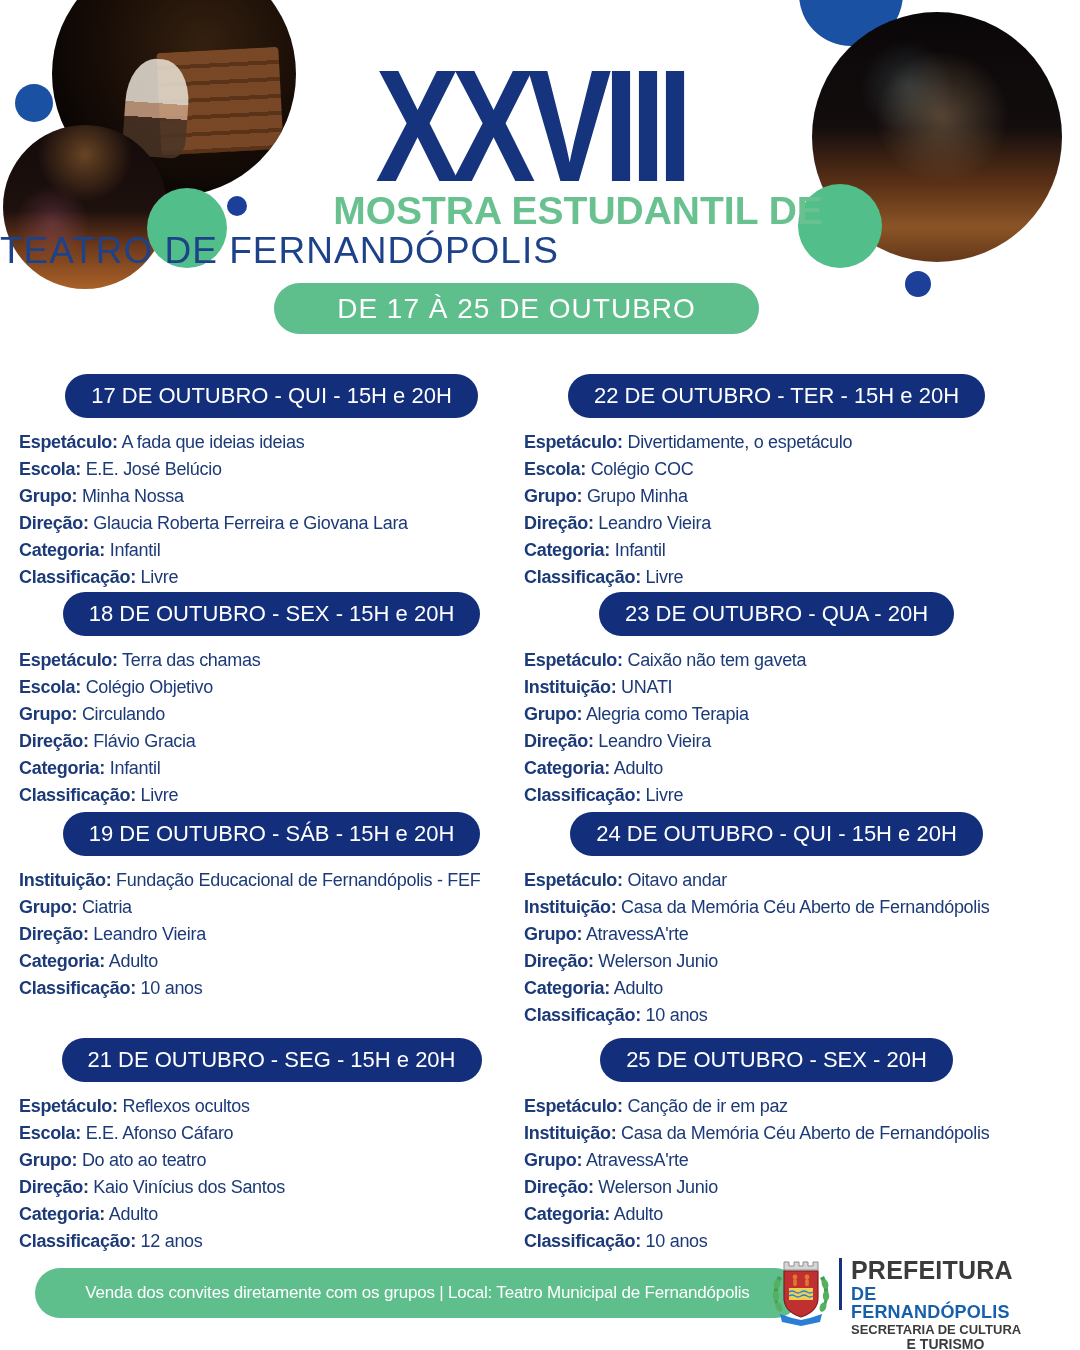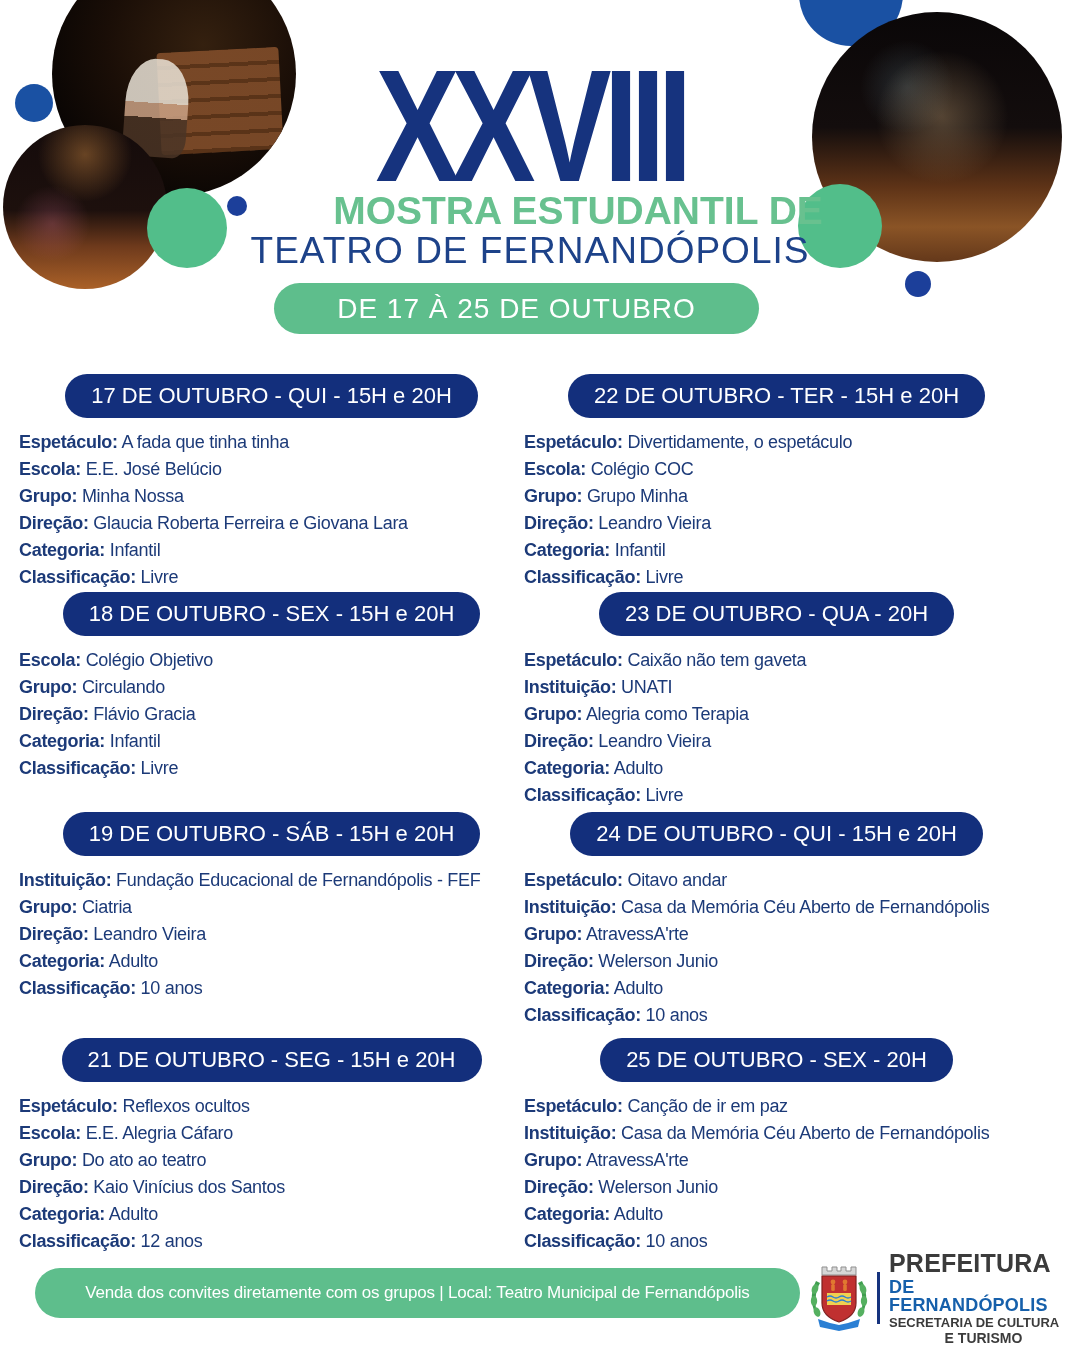--- a/index.html
+++ b/index.html
@@ -49,21 +49,21 @@
   .edition{
     position:absolute;left:0;top:44px;width:1060px;text-align:center;z-index:5;
     font-size:126px;font-weight:700;letter-spacing:-8px;color:#16337e;
     transform:scaleY(1.26);transform-origin:top center;line-height:1.05;
   }
   .subtitle1{
     position:absolute;left:0;top:189px;width:1060px;text-align:center;z-index:5;
     font-size:39px;font-weight:700;letter-spacing:0px;color:#68c18f;margin-left:48px;
   }
   .subtitle2{
-    position:absolute;left:0;top:230px;width:1060px;text-align:center;z-index:5;
+    position:absolute;left:0;top:230px;width:1060px;text-align:left;z-index:5;
     font-size:37px;font-weight:400;letter-spacing:1px;color:#1d4289;
   }
   .date-range-pill{
     position:absolute;left:274px;top:283px;width:485px;height:51px;z-index:5;
     background:#5ebe8c;border-radius:40px;color:#ffffff;
     font-size:28px;letter-spacing:1px;text-align:center;line-height:52px;
   }
   
   #events-grid{
     position:absolute;left:19px;top:374px;width:1039px;z-index:5;
@@ -83,22 +83,22 @@
   }
   .flabel{font-weight:700;}
   .fvalue{font-weight:400;}
   
   .sales-pill{
     position:absolute;left:35px;top:1268px;width:765px;height:50px;z-index:5;
     background:#5ebe8c;border-radius:40px;color:#ffffff;
     font-size:17px;letter-spacing:-0.2px;text-align:center;line-height:50px;white-space:nowrap;
   }
   .logo{
-    position:absolute;left:808px;top:1258px;width:270px;height:80px;z-index:5;
-    display:flex;align-items:center;
+    position:absolute;left:770px;top:1258px;width:270px;height:80px;z-index:5;
+    display:flex;
   }
   .crest{width:62px;height:70px;flex:0 0 auto;}
   .logo-divider{width:3px;height:52px;background:#16337e;margin:0 9px 0 7px;flex:0 0 auto;}
   .logo-text{display:flex;flex-direction:column;line-height:1.02;}
   .logo-line1{font-size:25px;font-weight:700;color:#3b3b3b;letter-spacing:0.2px;}
   .logo-line2{font-size:18px;font-weight:700;color:#1660ab;letter-spacing:0.2px;margin-top:1px;}
   .logo-line3{font-size:13px;font-weight:700;color:#3b3b3b;margin-top:2px;}
   .logo-line4{font-size:14px;font-weight:700;color:#3b3b3b;text-align:center;margin-top:1px;}
 </style>
 </head>
@@ -121,21 +121,21 @@
 
   <div class="edition">XXVIII</div>
   <div class="subtitle1">MOSTRA ESTUDANTIL DE</div>
   <div class="subtitle2">TEATRO DE FERNANDÓPOLIS</div>
   <div class="date-range-pill">DE 17 À 25 DE OUTUBRO</div>
 
   <div id="events-grid">
   <section class="event">
     <div class="date-pill">17 DE OUTUBRO - QUI - 15H e 20H</div>
     <div class="fields">
-          <div class="field"><span class="flabel">Espetáculo:</span><span class="fvalue"> A fada que tinha tinha</span></div>
+          <div class="field"><span class="flabel">Espetáculo:</span><span class="fvalue"> A fada que ideias ideias</span></div>
           <div class="field"><span class="flabel">Escola:</span><span class="fvalue"> E.E. José Belúcio</span></div>
           <div class="field"><span class="flabel">Grupo:</span><span class="fvalue"> Minha Nossa</span></div>
           <div class="field"><span class="flabel">Direção:</span><span class="fvalue"> Glaucia Roberta Ferreira e Giovana Lara</span></div>
           <div class="field"><span class="flabel">Categoria:</span><span class="fvalue"> Infantil</span></div>
           <div class="field"><span class="flabel">Classificação:</span><span class="fvalue"> Livre</span></div>
         </div>
   </section>
 
   <section class="event">
     <div class="date-pill">22 DE OUTUBRO - TER - 15H e 20H</div>
@@ -145,20 +145,21 @@
           <div class="field"><span class="flabel">Grupo:</span><span class="fvalue"> Grupo Minha</span></div>
           <div class="field"><span class="flabel">Direção:</span><span class="fvalue"> Leandro Vieira</span></div>
           <div class="field"><span class="flabel">Categoria:</span><span class="fvalue"> Infantil</span></div>
           <div class="field"><span class="flabel">Classificação:</span><span class="fvalue"> Livre</span></div>
         </div>
   </section>
 
   <section class="event">
     <div class="date-pill">18 DE OUTUBRO - SEX - 15H e 20H</div>
     <div class="fields">
+          <div class="field"><span class="flabel">Espetáculo:</span><span class="fvalue"> Terra das chamas</span></div>
           <div class="field"><span class="flabel">Escola:</span><span class="fvalue"> Colégio Objetivo</span></div>
           <div class="field"><span class="flabel">Grupo:</span><span class="fvalue"> Circulando</span></div>
           <div class="field"><span class="flabel">Direção:</span><span class="fvalue"> Flávio Gracia</span></div>
           <div class="field"><span class="flabel">Categoria:</span><span class="fvalue"> Infantil</span></div>
           <div class="field"><span class="flabel">Classificação:</span><span class="fvalue"> Livre</span></div>
         </div>
   </section>
 
   <section class="event">
     <div class="date-pill">23 DE OUTUBRO - QUA - 20H</div>
@@ -192,21 +193,21 @@
           <div class="field"><span class="flabel">Direção:</span><span class="fvalue"> Welerson Junio</span></div>
           <div class="field"><span class="flabel">Categoria:</span><span class="fvalue"> Adulto</span></div>
           <div class="field"><span class="flabel">Classificação:</span><span class="fvalue"> 10 anos</span></div>
         </div>
   </section>
 
   <section class="event">
     <div class="date-pill">21 DE OUTUBRO - SEG - 15H e 20H</div>
     <div class="fields">
           <div class="field"><span class="flabel">Espetáculo:</span><span class="fvalue"> Reflexos ocultos</span></div>
-          <div class="field"><span class="flabel">Escola:</span><span class="fvalue"> E.E. Alegria Cáfaro</span></div>
+          <div class="field"><span class="flabel">Escola:</span><span class="fvalue"> E.E. Afonso Cáfaro</span></div>
           <div class="field"><span class="flabel">Grupo:</span><span class="fvalue"> Do ato ao teatro</span></div>
           <div class="field"><span class="flabel">Direção:</span><span class="fvalue"> Kaio Vinícius dos Santos</span></div>
           <div class="field"><span class="flabel">Categoria:</span><span class="fvalue"> Adulto</span></div>
           <div class="field"><span class="flabel">Classificação:</span><span class="fvalue"> 12 anos</span></div>
         </div>
   </section>
 
   <section class="event">
     <div class="date-pill">25 DE OUTUBRO - SEX - 20H</div>
     <div class="fields">

